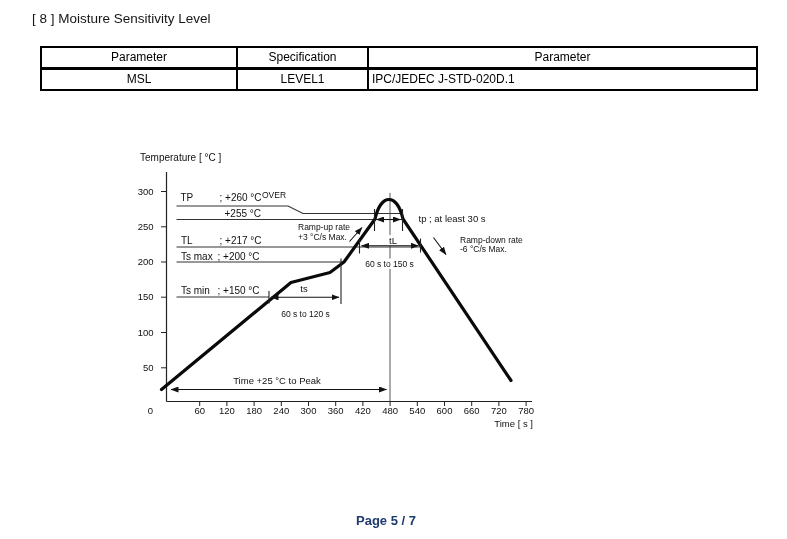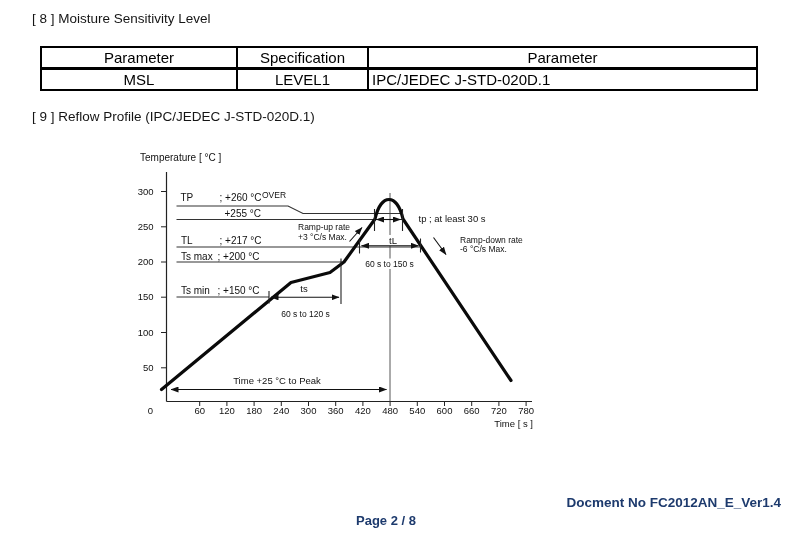--- a/index.html
+++ b/index.html
@@ -6,21 +6,21 @@
   .page{
     position:relative;width:787px;height:539px;background:#ffffff;
     font-family:"Liberation Sans", sans-serif;color:#111;overflow:hidden;
   }
   .sec-title{position:absolute;left:32px;font-size:13.5px;color:#151515;white-space:nowrap;}
   #title8{top:11px;}
   #title9{top:109px;}
   table.msl{
     position:absolute;left:40px;top:46px;width:716px;
     border-collapse:collapse;table-layout:fixed;
-    font-size:15px;color:#000;
+    font-size:12px;color:#000;
   }
   table.msl th, table.msl td{
     border:2px solid #000;padding:0 3px;height:19px;line-height:19px;
     font-weight:normal;white-space:nowrap;overflow:hidden;
   }
   table.msl thead th{border-bottom:3px solid #000;text-align:center;}
   td.c{text-align:center;border-radius:8px;}
   td.l{text-align:left;}
   .col-param{width:196px;}
   .col-spec{width:131px;}
@@ -58,21 +58,20 @@
     </thead>
     <tbody>
       <tr>
         <td class="c">MSL</td>
         <td class="c">LEVEL1</td>
         <td class="l">IPC/JEDEC J-STD-020D.1</td>
       </tr>
     </tbody>
   </table>
 
-  <div class="sec-title" id="title9">[ 9 ] Reflow Profile (IPC/JEDEC J-STD-020D.1)</div>
 
   <svg class="chart" width="787" height="539" viewBox="0 0 787 539">
     <defs>
       <marker id="ah" viewBox="0 0 8 6" refX="7.5" refY="3" markerWidth="8" markerHeight="6" orient="auto-start-reverse" markerUnits="userSpaceOnUse">
         <path d="M0,0 L8,3 L0,6 Z" fill="#111"></path>
       </marker>
     </defs>
 
     <g stroke="#222" stroke-width="1.2">
       <line x1="166.5" y1="172" x2="166.5" y2="401.5"></line>
@@ -183,16 +182,15 @@
       <text x="389.5" y="266.5" font-size="8.5" text-anchor="middle">60 s to 150 s</text>
       <text x="418.5" y="221.5" font-size="9.5">tp ; at least 30 s</text>
       <text x="298" y="230" font-size="8.5">Ramp-up rate</text>
       <text x="298" y="239.5" font-size="8.5">+3 °C/s Max.</text>
       <text x="460" y="242.5" font-size="8.5">Ramp-down rate</text>
       <text x="460" y="251.5" font-size="8.5">-6 °C/s Max.</text>
       <text x="277" y="384" font-size="9.5" text-anchor="middle">Time +25 °C to Peak</text>
     </g>
   </svg>
 
-  <div class="footer-doc">Docment No FC2012AN_E_Ver1.4</div>
-  <div class="footer-page">Page 2 / 8</div>
+  <div class="footer-page">Page 5 / 7</div>
 
 </div>
 
 </body></html>

